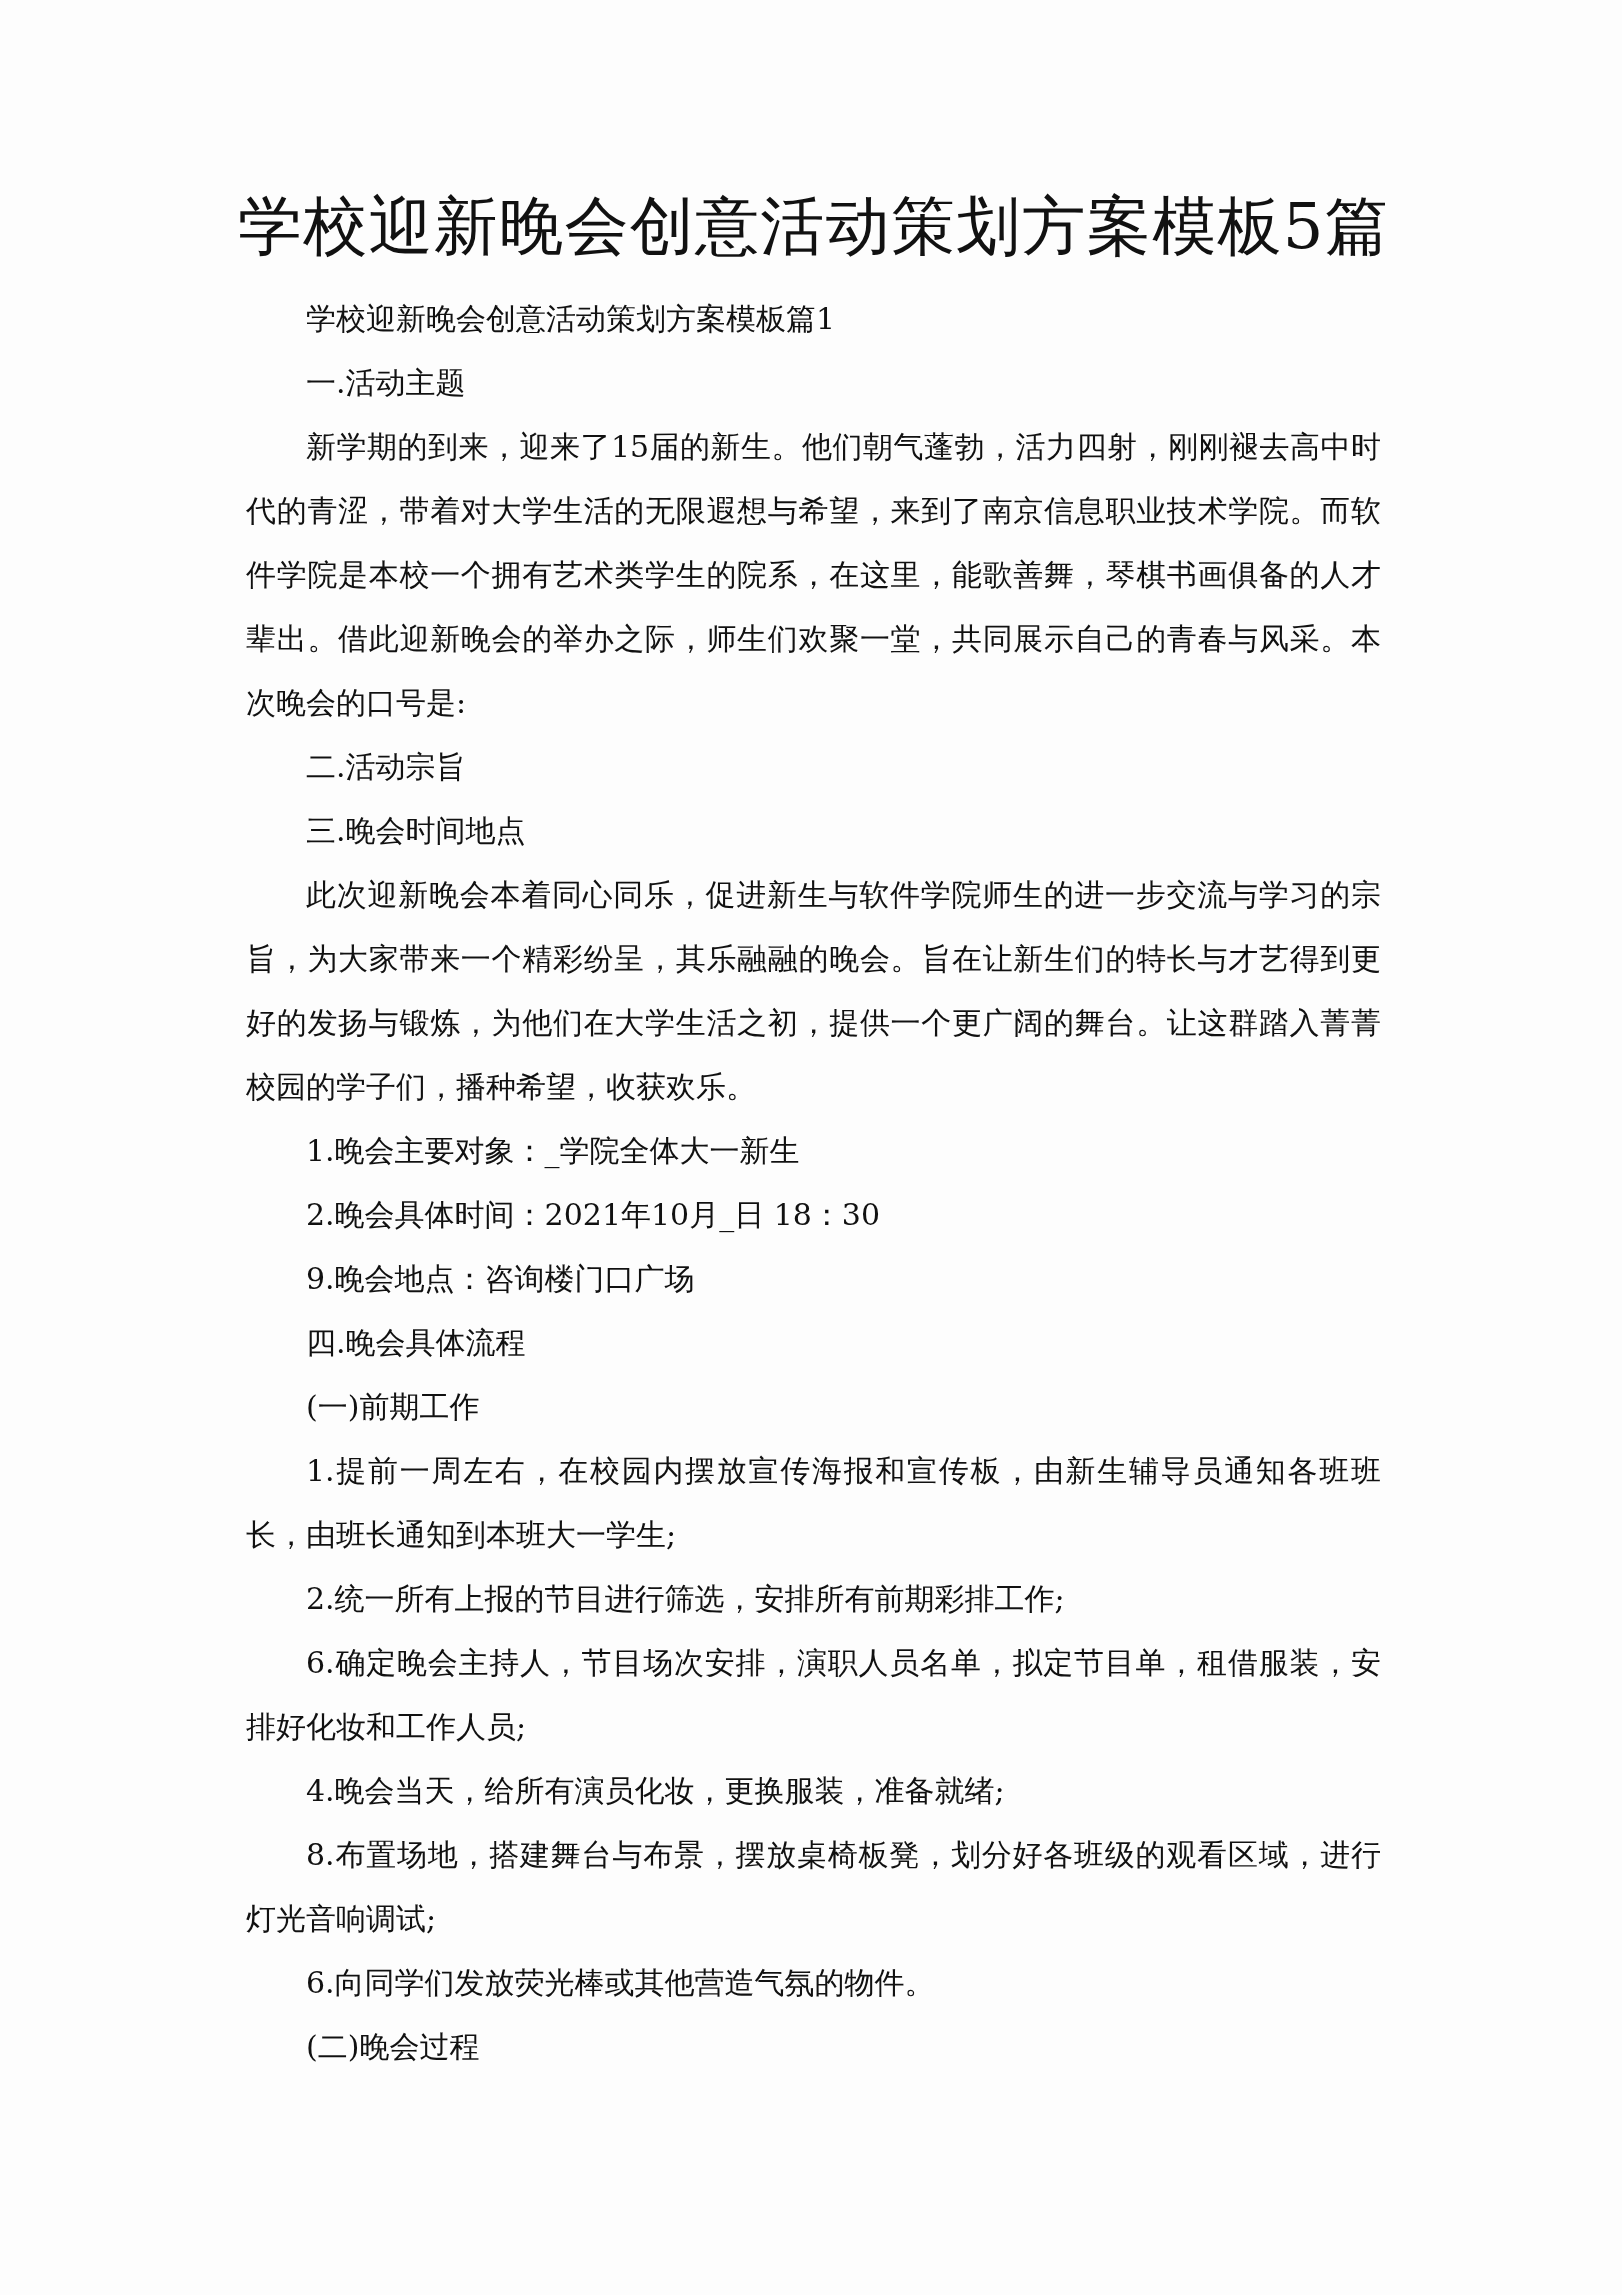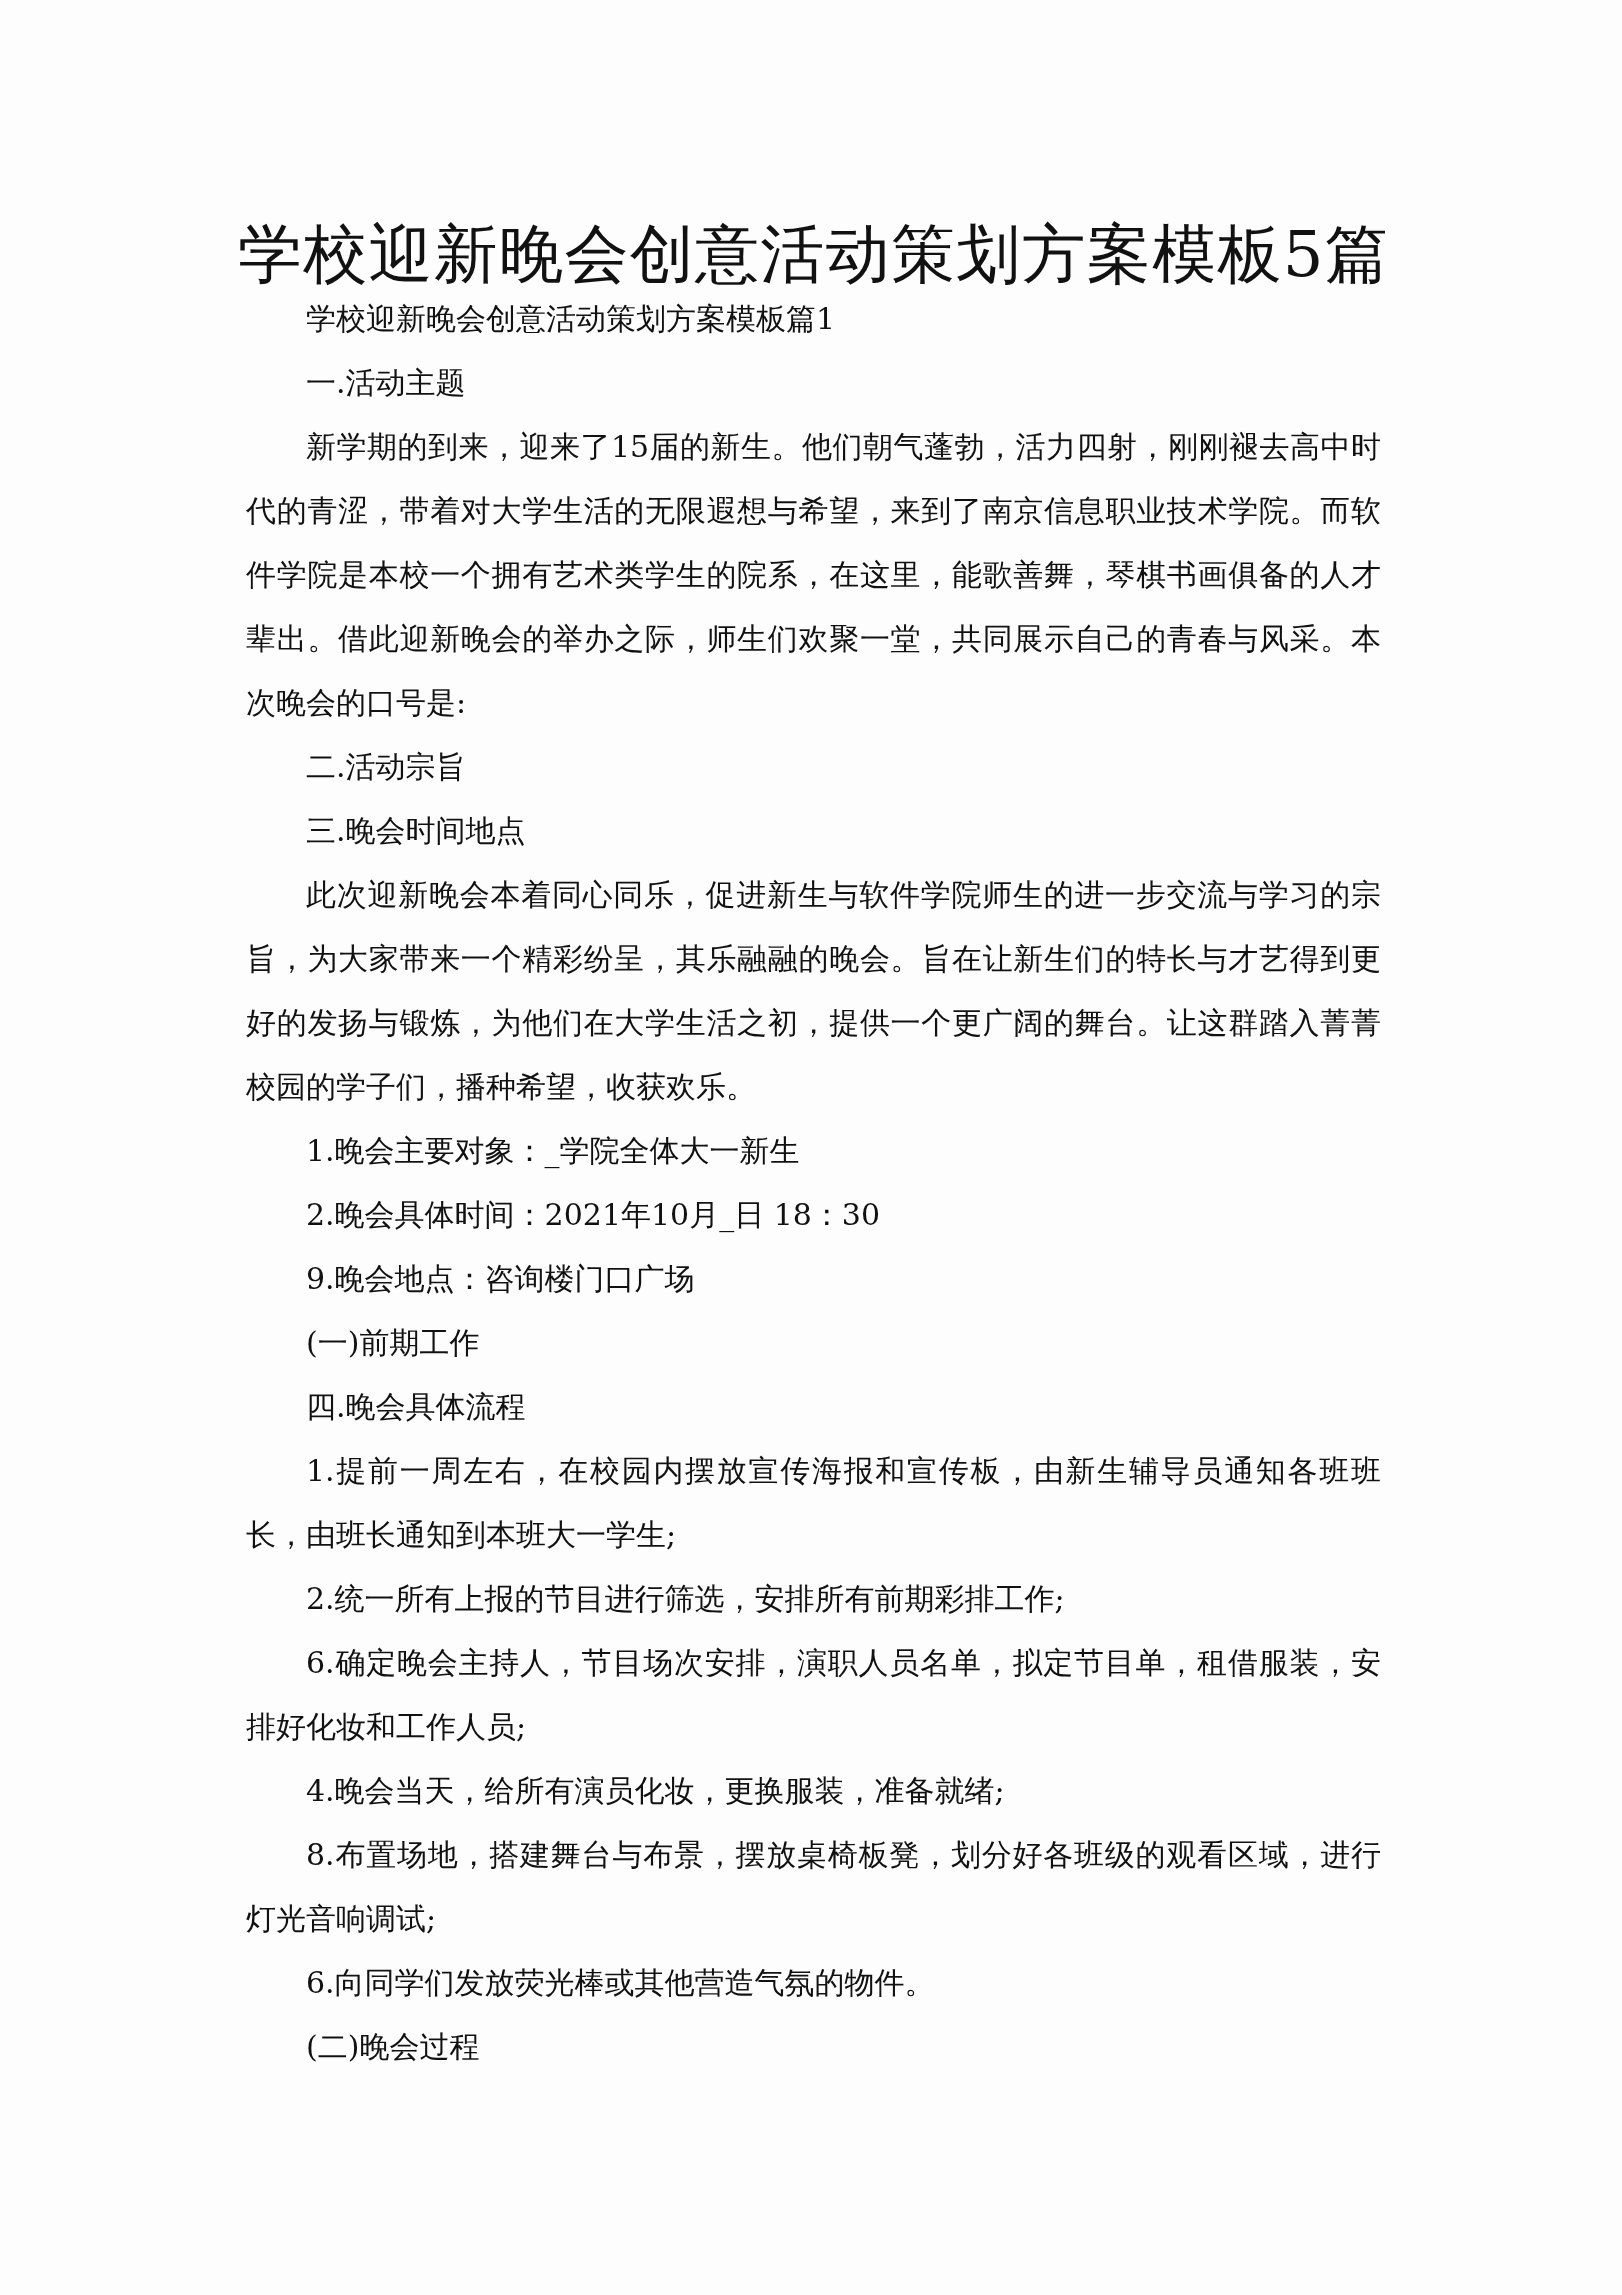--- a/index.html
+++ b/index.html
@@ -16,21 +16,21 @@
       font-family: "DejaVu Serif", "Liberation Serif", serif;
     }
     .page {
       position: absolute;
       left: 246px;
       top: 0;
       width: 1135px;
     }
     .doc-title {
       position: absolute;
-      top: 212px;
+      top: 184px;
       left: -65px;
       width: 1266px;
       text-align: center;
       font-size: 64px;
       line-height: 85px;
       letter-spacing: 1.3px;
       margin: 0;
       font-weight: normal;
     }
     .body-text {
@@ -59,22 +59,22 @@
   <div class="body-text">
     <p class="para">学校迎新晚会创意活动策划方案模板篇1</p>
     <p class="para">一.活动主题</p>
     <p class="para">新学期的到来，迎来了15届的新生。他们朝气蓬勃，活力四射，刚刚褪去高中时代的青涩，带着对大学生活的无限遐想与希望，来到了南京信息职业技术学院。而软件学院是本校一个拥有艺术类学生的院系，在这里，能歌善舞，琴棋书画俱备的人才辈出。借此迎新晚会的举办之际，师生们欢聚一堂，共同展示自己的青春与风采。本次晚会的口号是:</p>
     <p class="para">二.活动宗旨</p>
     <p class="para">三.晚会时间地点</p>
     <p class="para">此次迎新晚会本着同心同乐，促进新生与软件学院师生的进一步交流与学习的宗旨，为大家带来一个精彩纷呈，其乐融融的晚会。旨在让新生们的特长与才艺得到更好的发扬与锻炼，为他们在大学生活之初，提供一个更广阔的舞台。让这群踏入菁菁校园的学子们，播种希望，收获欢乐。</p>
     <p class="para">1.晚会主要对象：_学院全体大一新生</p>
     <p class="para">2.晚会具体时间：2021年10月_日 18：30</p>
     <p class="para">9.晚会地点：咨询楼门口广场</p>
+    <p class="para">四.晚会具体流程</p>
     <p class="para">(一)前期工作</p>
-    <p class="para">四.晚会具体流程</p>
     <p class="para">1.提前一周左右，在校园内摆放宣传海报和宣传板，由新生辅导员通知各班班长，由班长通知到本班大一学生;</p>
     <p class="para">2.统一所有上报的节目进行筛选，安排所有前期彩排工作;</p>
     <p class="para">6.确定晚会主持人，节目场次安排，演职人员名单，拟定节目单，租借服装，安排好化妆和工作人员;</p>
     <p class="para">4.晚会当天，给所有演员化妆，更换服装，准备就绪;</p>
     <p class="para">8.布置场地，搭建舞台与布景，摆放桌椅板凳，划分好各班级的观看区域，进行灯光音响调试;</p>
     <p class="para">6.向同学们发放荧光棒或其他营造气氛的物件。</p>
     <p class="para">(二)晚会过程</p>
   </div>
 </div>
 

